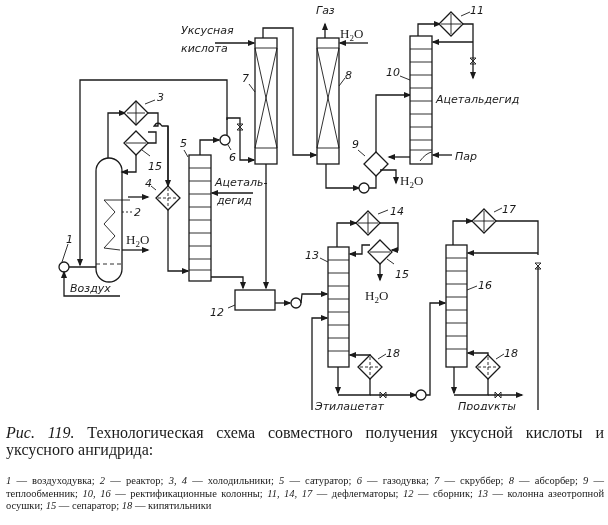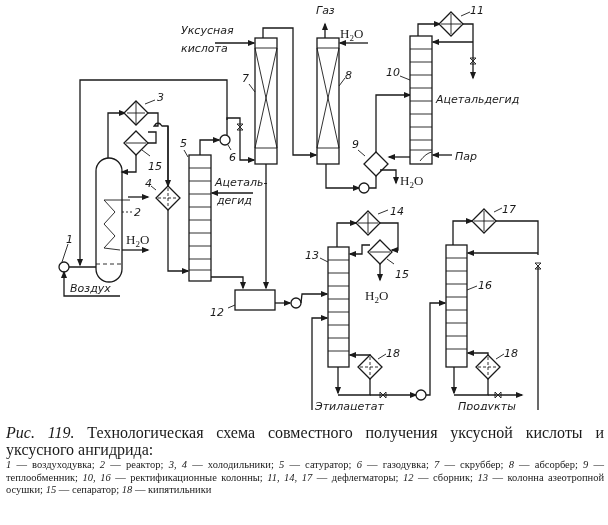--- a/index.html
+++ b/index.html
@@ -9,21 +9,21 @@
   #scheme .thin { stroke: #1a1a1a; stroke-width: 0.9; fill: none; }
   #scheme .eq { stroke: #1a1a1a; stroke-width: 1.3; fill: #ffffff; }
   #scheme .arrow { fill: #1a1a1a; stroke: none; }
   #scheme .lbl { font-family: "DejaVu Sans", sans-serif; font-style: italic; font-size: 11px; fill: #1a1a1a; }
   #scheme .num { font-family: "DejaVu Sans", sans-serif; font-style: italic; font-size: 11px; fill: #1a1a1a; }
   #scheme .h2o { font-family: "Liberation Serif", serif; font-size: 13px; fill: #1a1a1a; }
   #scheme .h2o tspan.sub { font-size: 9px; }
   .caption { position: absolute; left: 6px; top: 424px; width: 598px; font-family: "Liberation Serif", serif; color: #1a1a1a; }
   .caption .title { font-size: 16px; line-height: 17px; text-align: justify; }
   .caption .title .fig { font-style: italic; }
-  .caption .legend { font-size: 10.5px; line-height: 12.5px; margin-top: 1px; text-align: justify; }
+  .caption .legend { font-size: 10.5px; line-height: 12.5px; margin-top: 17px; text-align: justify; }
   .caption .legend .k { font-style: italic; }
 </style>
 </head>
 <body>
 
 <svg id="scheme" viewBox="0 0 608 410" xmlns="http://www.w3.org/2000/svg">
   <defs>
     <marker id="ah" viewBox="0 0 10 10" refX="8" refY="5" markerWidth="6" markerHeight="6" orient="auto-start-reverse">
       <path d="M0,1 L10,5 L0,9 z" class="arrow"></path>
     </marker>

